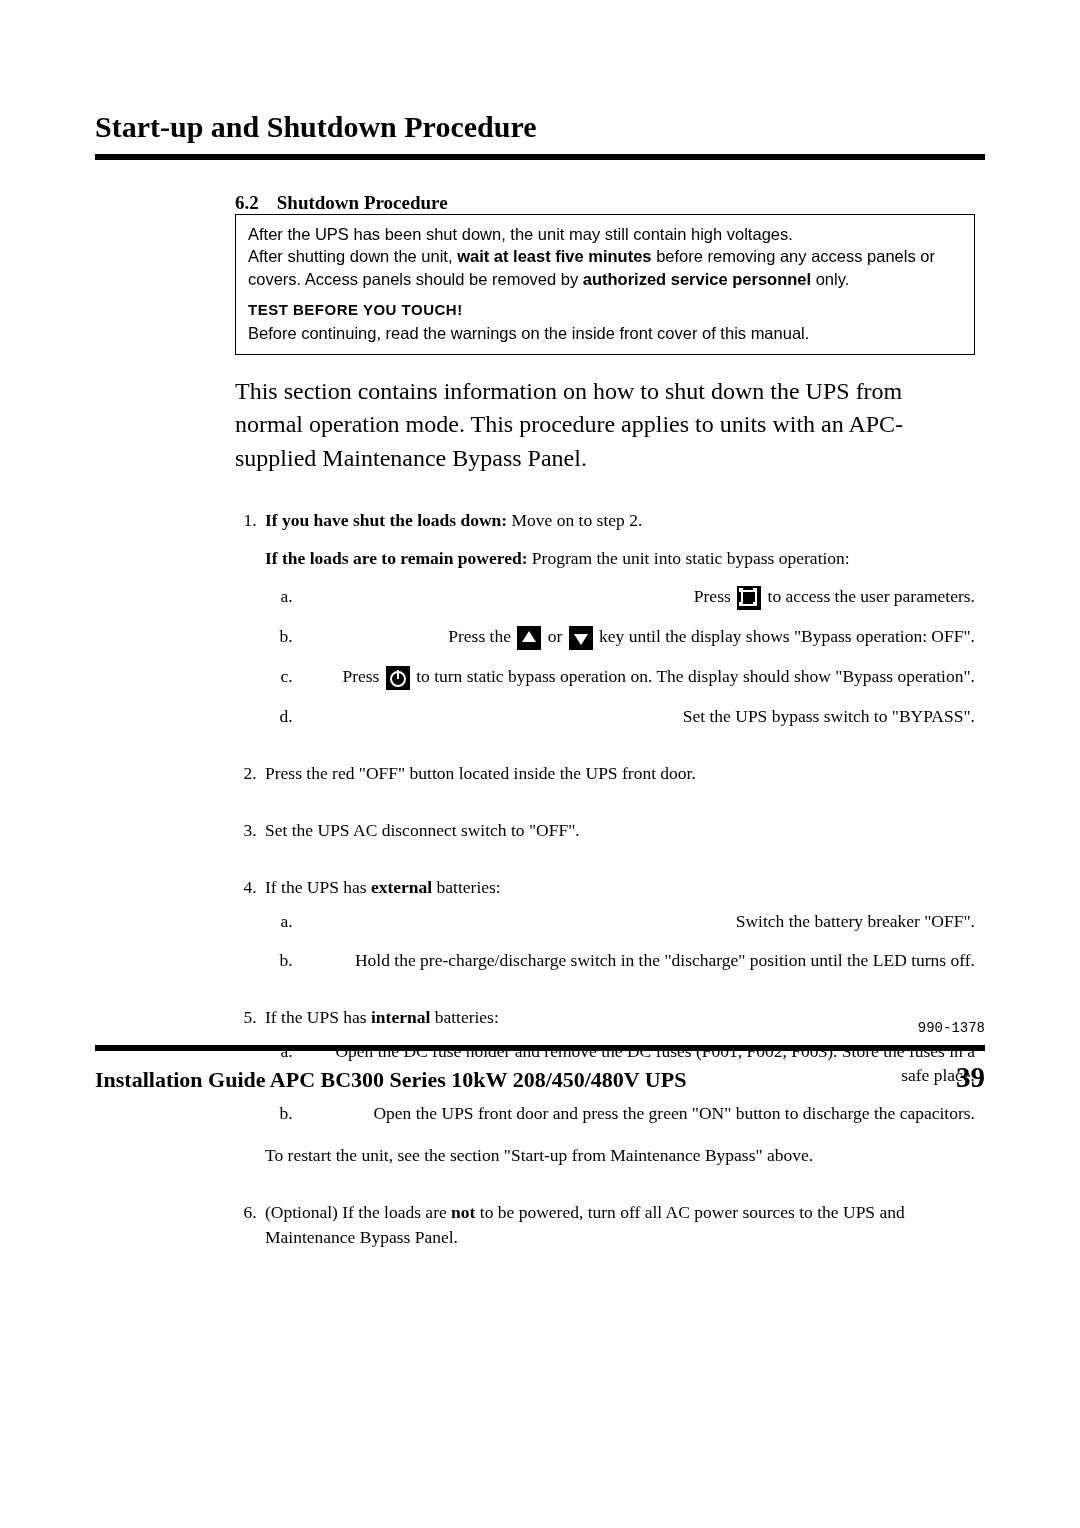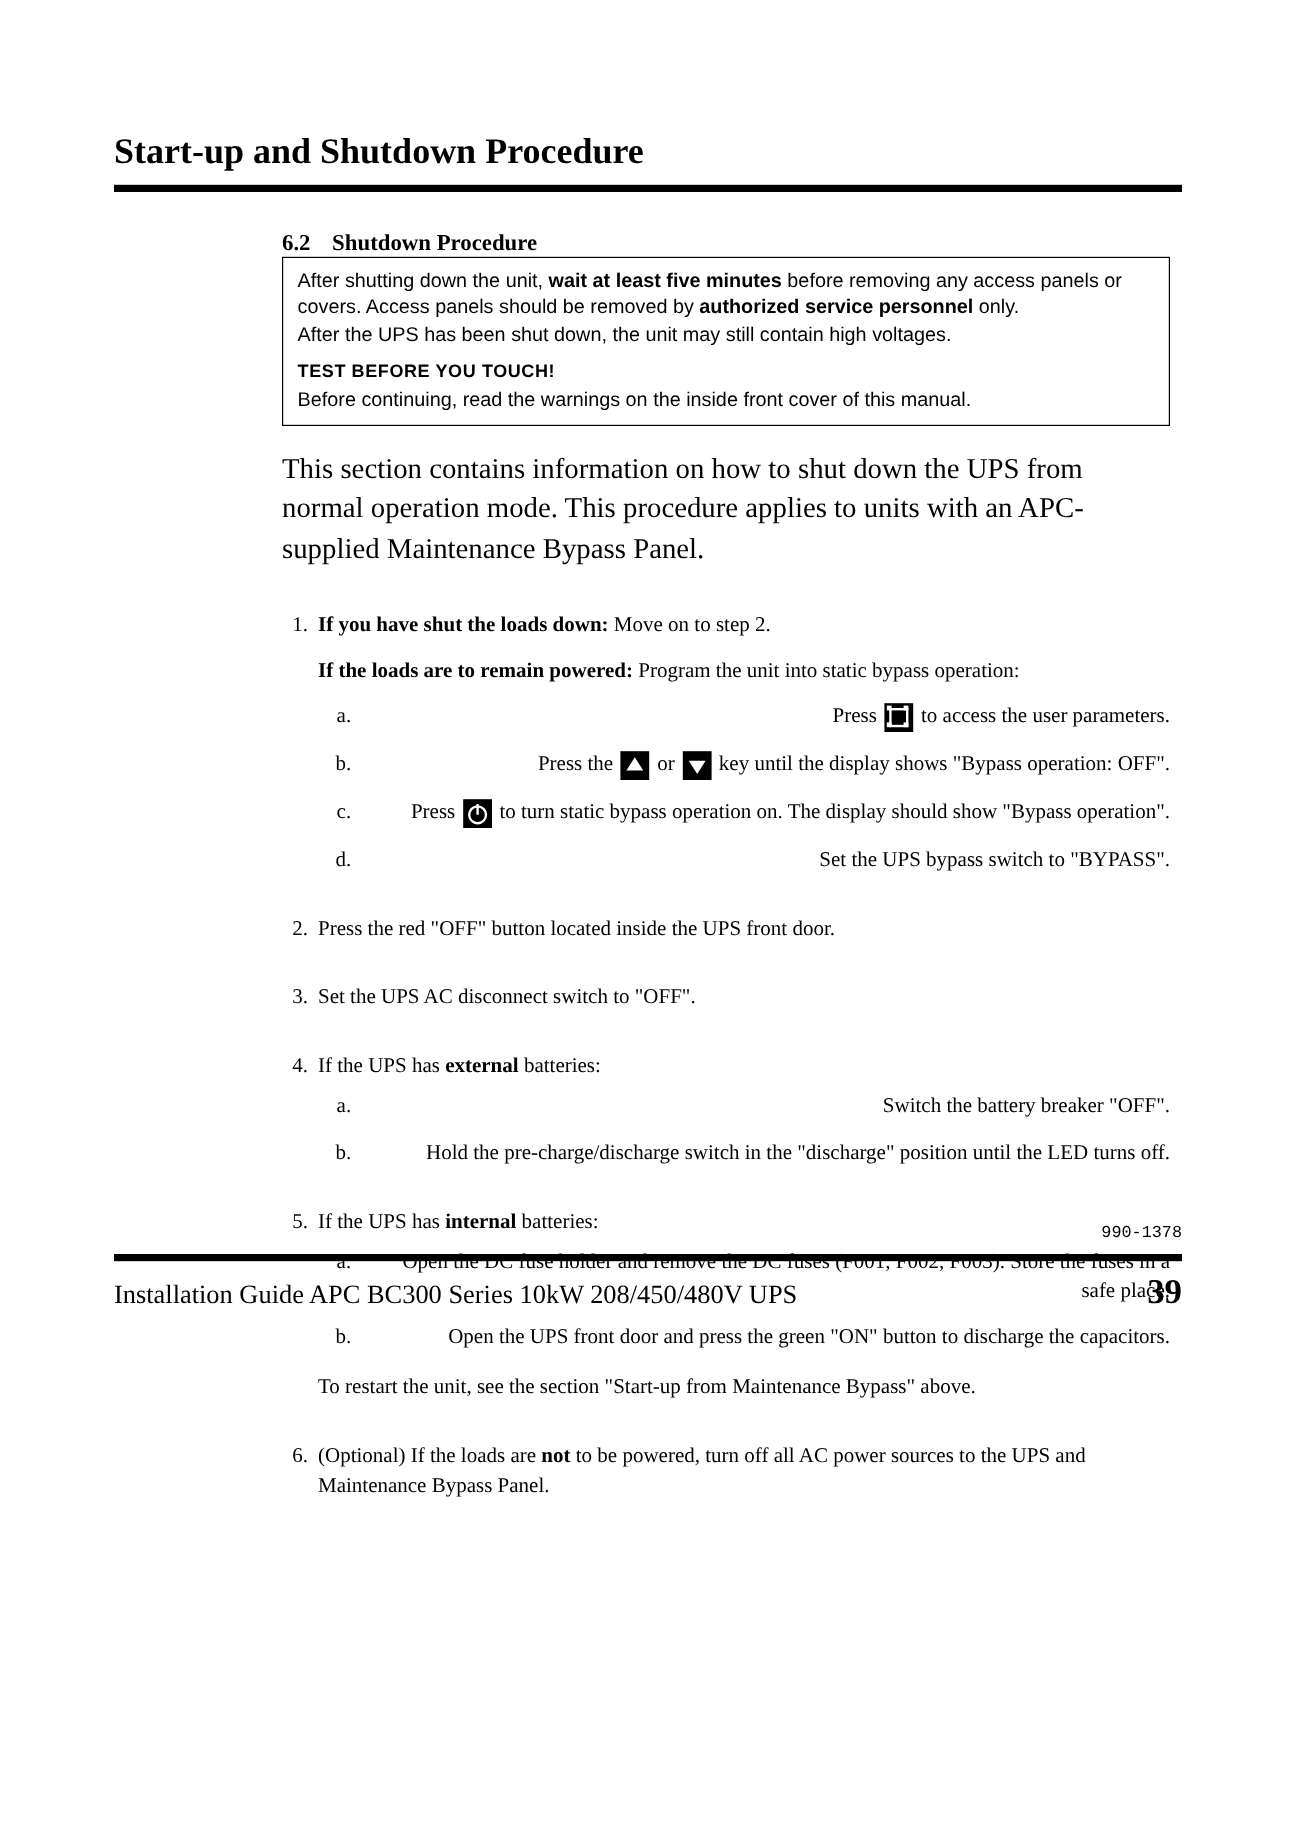--- a/index.html
+++ b/index.html
@@ -115,44 +115,44 @@
       border: none;
       border-top: 6px solid #000;
       margin-bottom: 10px;
     }
     .footer-row {
       display: flex;
       justify-content: space-between;
       align-items: baseline;
       font-family: "Century Schoolbook", Georgia, serif;
     }
-    .footer-title { font-weight: normal; font-size: 22px; }
+    .footer-title { font-weight: bold; font-size: 22px; }
     .footer-page { font-weight: bold; font-size: 29px; }
     .step-extra { margin: 18px 0 18px 0; }
   </style>
 </head>
 <body>
 
 <div class="page">
 
   <div class="section-title">Start-up and Shutdown Procedure</div>
   <hr class="thick-rule">
 
   <div class="content-col">
 
     <div class="subhead">
       <span class="subhead-num">6.2</span><span>Shutdown Procedure</span>
     </div>
 
     <div class="warning-box">
       <div class="warn-block">
+        <div>After the UPS has been shut down, the unit may still contain high voltages.</div>
         <div>
           <span>After shutting down the unit, </span><span class="bold">wait at least five minutes</span><span> before removing any access panels or covers. Access panels should be removed by </span><span class="bold">authorized service personnel</span><span> only.</span>
         </div>
-        <div>After the UPS has been shut down, the unit may still contain high voltages.</div>
       </div>
       <div class="warn-block">
         <div class="warn-head">TEST BEFORE YOU TOUCH!</div>
         <div>Before continuing, read the warnings on the inside front cover of this manual.</div>
       </div>
     </div>
 
     <div class="body-text intro">This section contains information on how to shut down the UPS from normal operation mode. This procedure applies to units with an APC-supplied Maintenance Bypass Panel.</div>
 
     <ol class="steps body-text">

